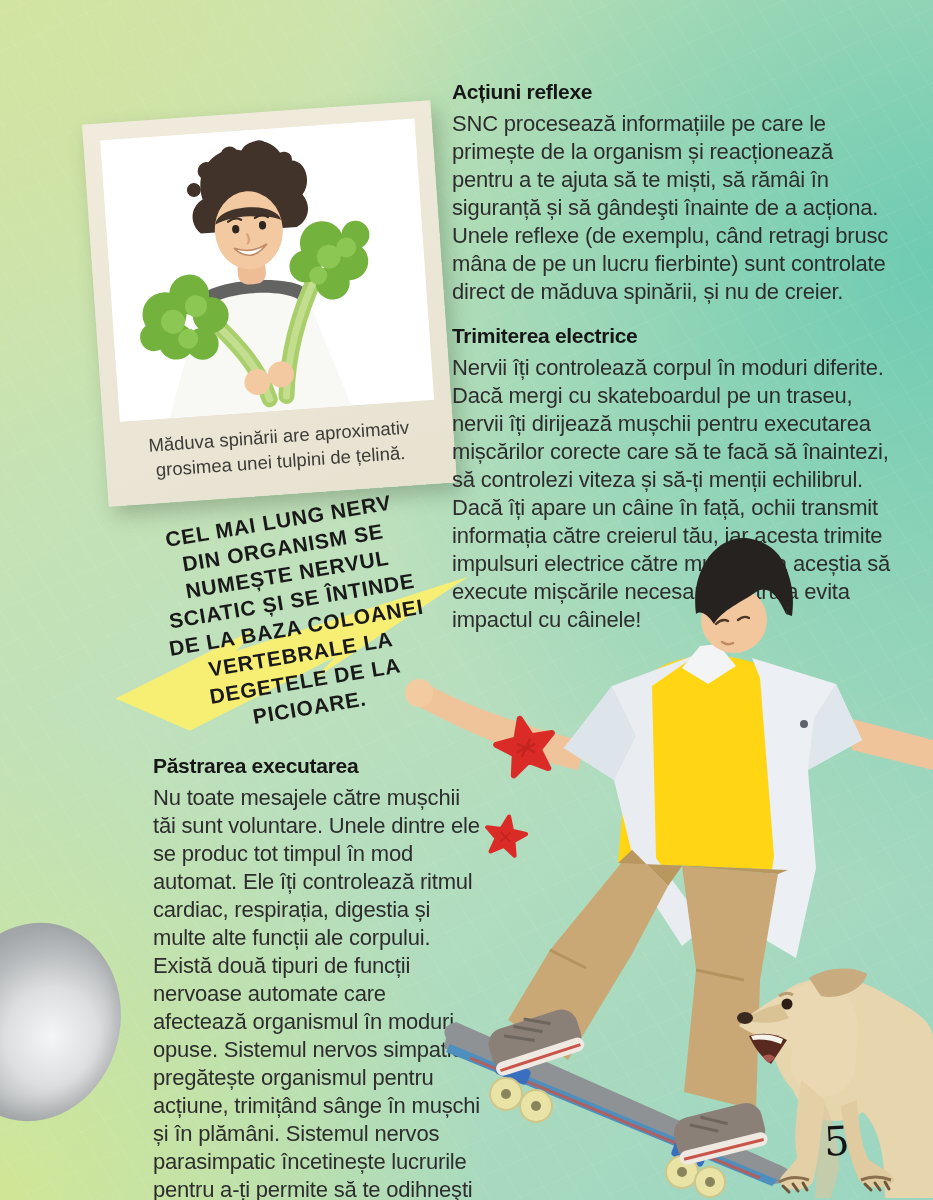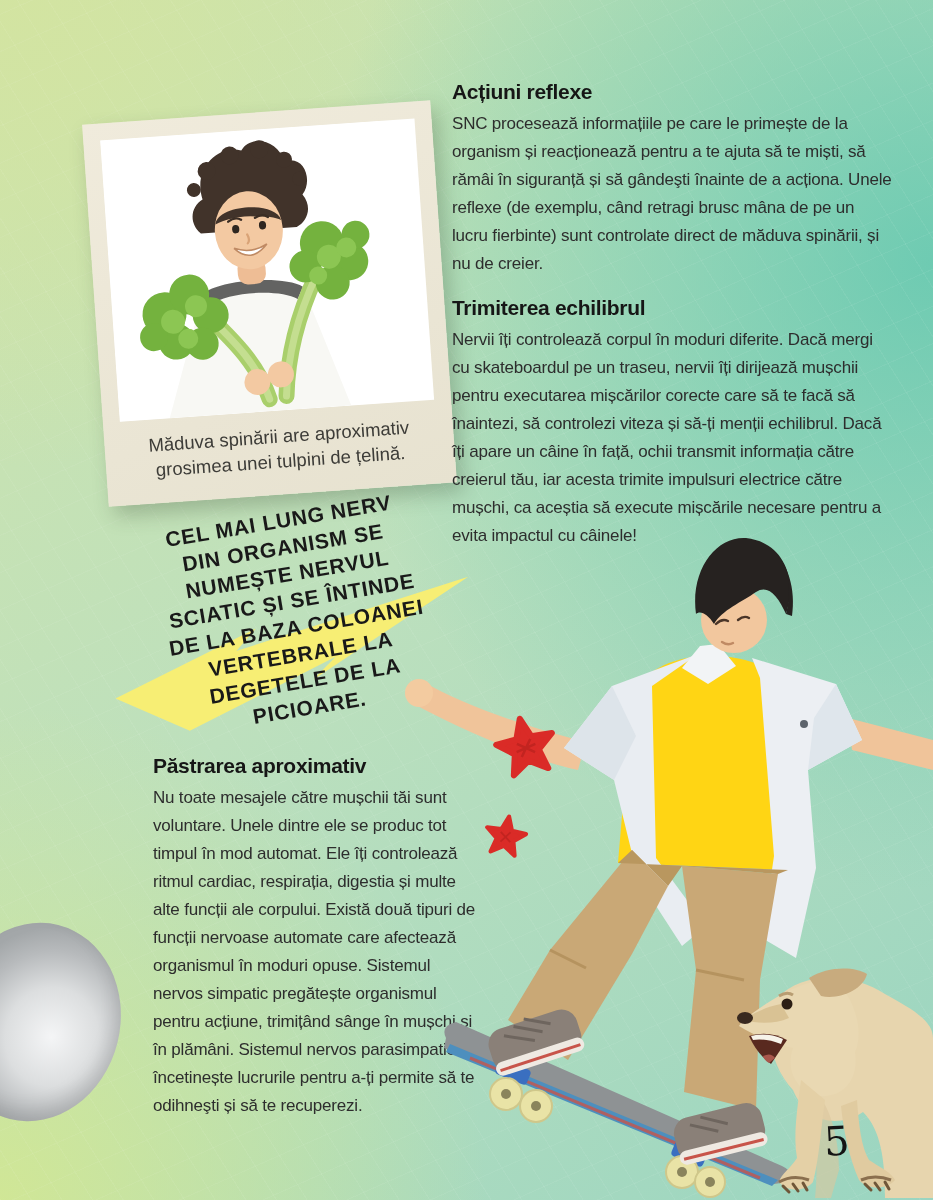--- a/index.html
+++ b/index.html
@@ -26,21 +26,21 @@
   }
   .polaroid .photo{height:282px;background:#fff;overflow:hidden;}
   .polaroid .caption{
     min-height:70px;display:flex;align-items:center;justify-content:center;text-align:center;
     font-size:18.5px;line-height:1.35;color:#3d3c38;padding:4px 2px 10px;
   }
   
   .col-right{position:absolute;left:452px;top:80px;width:440px;}
   .col-left{position:absolute;left:153px;top:754px;width:328px;}
   h2.hd{margin:0 0 6px;font-size:21px;font-weight:800;letter-spacing:-.3px;color:var(--heading-ink,#161616);}
-  p.body{margin:0 0 18px;font-size:17px;line-height:28px;letter-spacing:-.2px;color:var(--body-ink,#2d2d2d);}
+  p.body{margin:0 0 18px;font-size:22px;line-height:28px;letter-spacing:-.2px;color:var(--body-ink,#2d2d2d);}
   
   .fact{
     position:absolute;left:138px;top:506px;width:312px;transform:rotate(-9.5deg);
     text-align:center;z-index:3;
   }
   .fact .bolt{position:absolute;left:-34px;top:86px;width:372px;height:122px;z-index:0;}
   .fact .lines{position:relative;z-index:1;font-weight:800;font-size:21px;line-height:27px;
     letter-spacing:.8px;color:#191919;}
   .fact .lines span{display:block;}
   
@@ -130,42 +130,42 @@
         <circle cx="140" cy="252" r="13" fill="#f3c9a2"></circle>
         <circle cx="164" cy="246" r="13" fill="#f3c9a2"></circle>
       </svg>
     </div>
     <div class="caption">Măduva spinării are aproximativ grosimea unei tulpini de țelină.</div>
   </div>
 
   <div class="col-right">
     <h2 class="hd">Acțiuni reflexe</h2>
     <p class="body">SNC procesează informațiile pe care le primește de la organism și reacționează pentru a te ajuta să te miști, să rămâi în siguranță și să gândeşti înainte de a acționa. Unele reflexe (de exemplu, când retragi brusc mâna de pe un lucru fierbinte) sunt controlate direct de măduva spinării, și nu de creier.</p>
-    <h2 class="hd">Trimiterea echilibrul</h2>
+    <h2 class="hd">Trimiterea electrice</h2>
     <p class="body">Nervii îți controlează corpul în moduri diferite. Dacă mergi cu skateboardul pe un traseu, nervii îți dirijează mușchii pentru executarea mișcărilor corecte care să te facă să înaintezi, să controlezi viteza și să-ți menții echilibrul. Dacă îți apare un câine în față, ochii transmit informația către creierul tău, iar acesta trimite impulsuri electrice către mușchi, ca aceștia să execute mișcările necesare pentru a evita impactul cu câinele!</p>
   </div>
 
   <div class="fact">
     <svg class="bolt" viewBox="0 0 372 122" preserveAspectRatio="none">
       <polygon points="0,76 150,30 127,49 368,14 198,90 224,71 68,120" fill="#f7ee74"></polygon>
     </svg>
     <div class="lines">
       <span>CEL MAI LUNG NERV</span>
       <span>DIN ORGANISM SE</span>
       <span>NUMEȘTE NERVUL</span>
       <span>SCIATIC ȘI SE ÎNTINDE</span>
       <span>DE LA BAZA COLOANEI</span>
       <span>VERTEBRALE LA</span>
       <span>DEGETELE DE LA</span>
       <span>PICIOARE.</span>
     </div>
   </div>
 
   <div class="col-left">
-    <h2 class="hd">Păstrarea aproximativ</h2>
+    <h2 class="hd">Păstrarea executarea</h2>
     <p class="body">Nu toate mesajele către mușchii tăi sunt voluntare. Unele dintre ele se produc tot timpul în mod automat. Ele îți controlează ritmul cardiac, respirația, digestia și multe alte funcții ale corpului. Există două tipuri de funcții nervoase automate care afectează organismul în moduri opuse. Sistemul nervos simpatic pregătește organismul pentru acțiune, trimițând sânge în mușchi și în plămâni. Sistemul nervos parasimpatic încetinește lucrurile pentru a-ți permite să te odihneşti și să te recuperezi.</p>
   </div>
 
   <svg class="skater" viewBox="0 0 533 682">
 
     <path d="M448,200 L533,222 L533,252 L452,232 Z" fill="#f0c49a"></path>
 
     <path d="M186,224 C130,210 60,186 24,164 L14,186 C58,210 130,242 178,252 Z" fill="#f0c49a"></path>
     <circle cx="19" cy="175" r="14" fill="#f3cba0"></circle>
 

